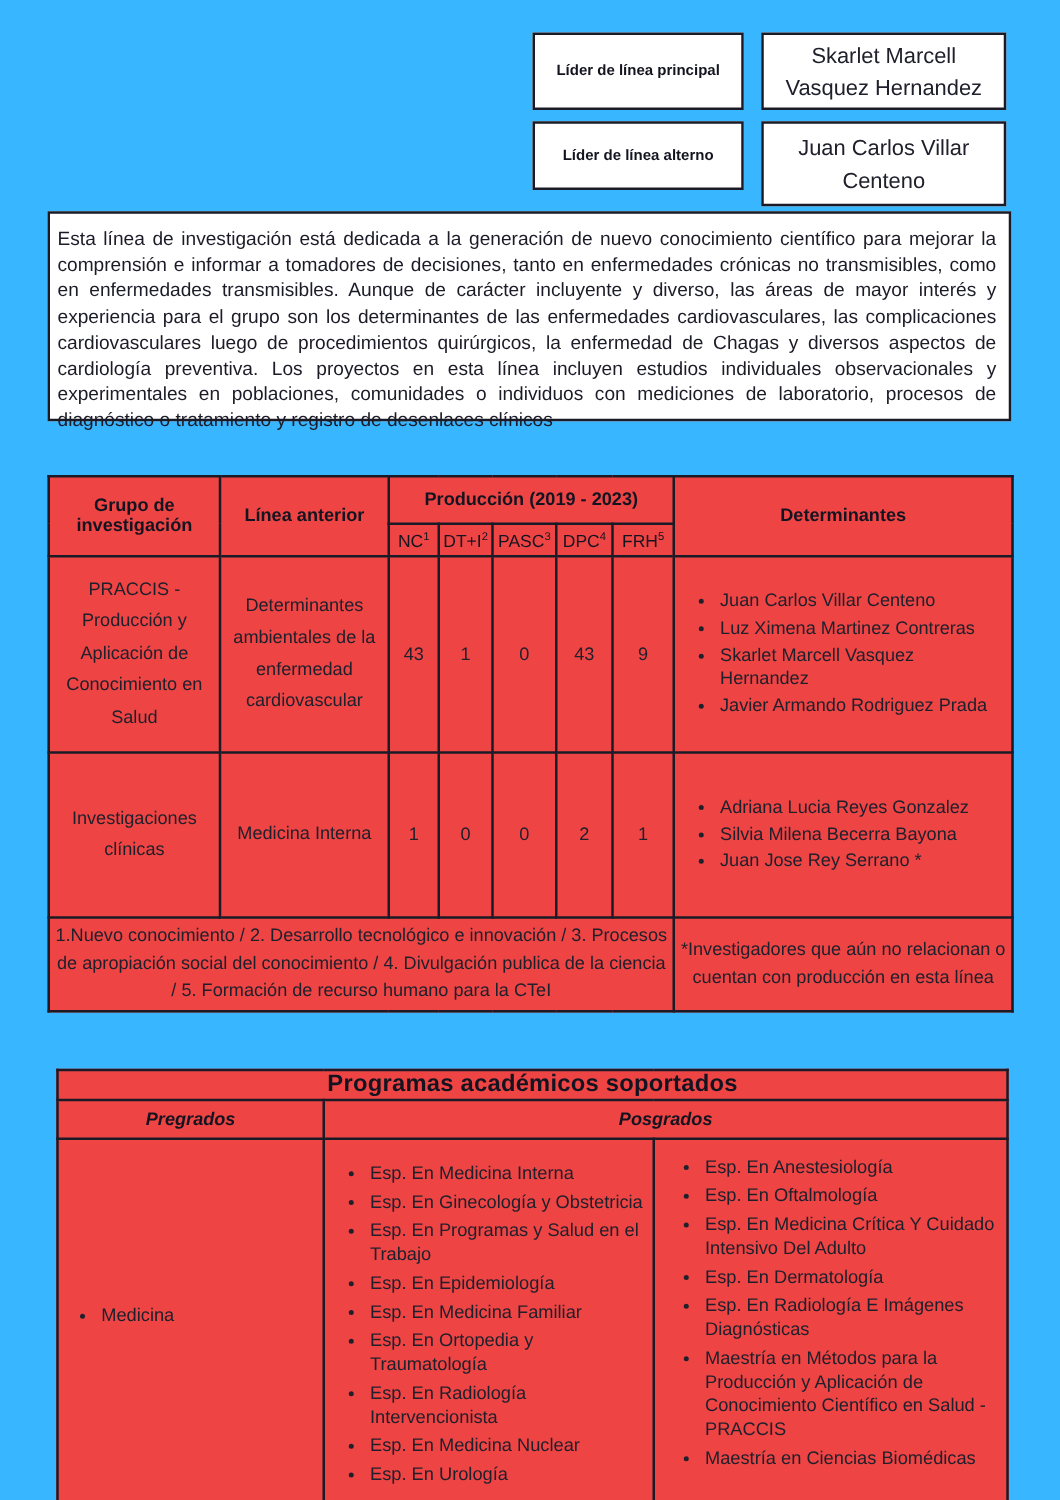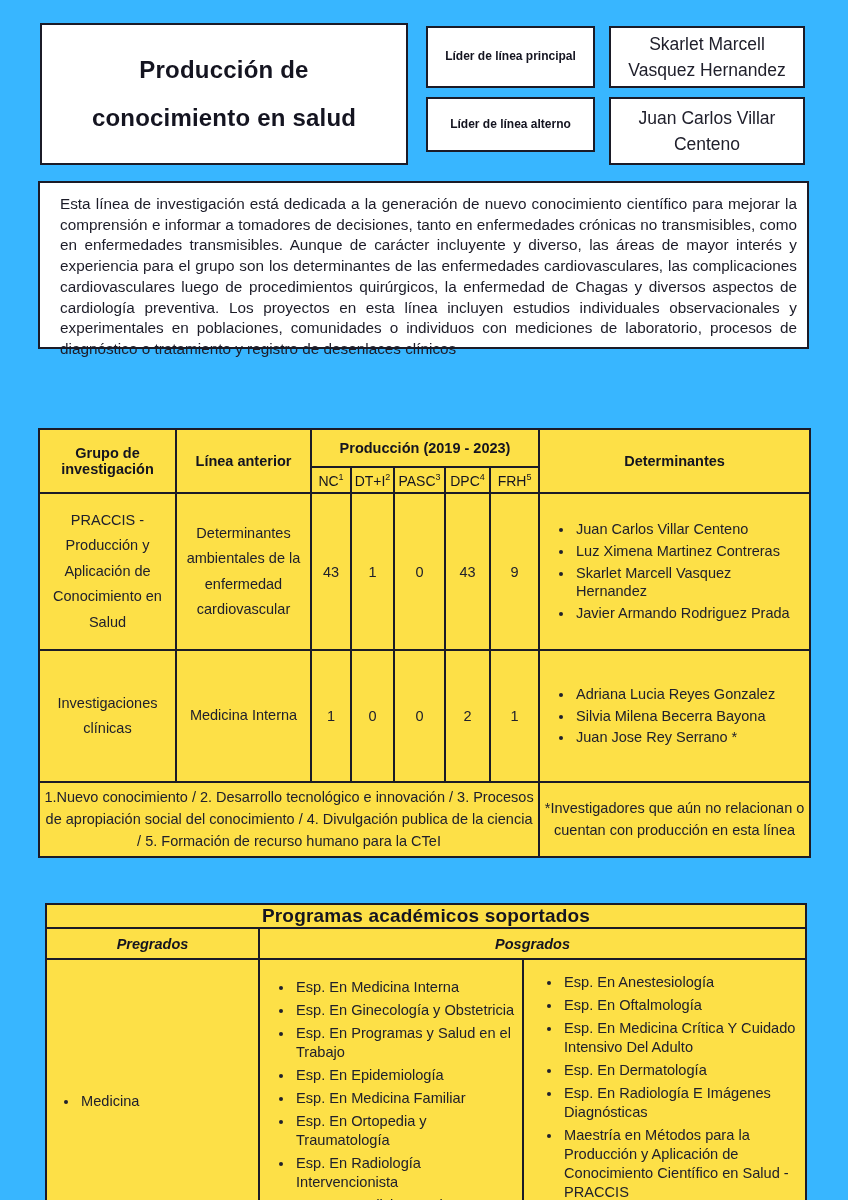--- a/index.html
+++ b/index.html
@@ -18,25 +18,25 @@
   .title-box { left:40px; top:23px; width:368px; height:142px;
     font-size:24px; font-weight:bold; line-height:2.0; padding:0 28px; letter-spacing:.2px; }
 
   .leader-label { font-size:12px; font-weight:bold; line-height:1.65; padding:0 14px; }
   .leader-value { font-size:17.5px; line-height:1.5; padding:0 10px; color:#20202c; }
   .ll1 { left:426px; top:26px;  width:169px; height:62px; }
   .lv1 { left:609px; top:26px;  width:196px; height:62px; }
   .ll2 { left:426px; top:97px;  width:169px; height:55px; }
   .lv2 { left:609px; top:97px;  width:196px; height:68px; }
 
-  .desc-box { left:38px; top:181px; width:771px; height:168px;
-    padding:11px 10px 8px 20px; font-size:15.3px; line-height:20.7px;
+  .desc-box { left:38px; top:169px; width:771px; height:168px;
+    padding:11px 10px 8px 6px; font-size:15.3px; line-height:20.7px;
     text-align:justify; color:#1c1c28; }
 
-  table { border-collapse:collapse; table-layout:fixed; background:#fde047;margin-top:48px; }
+  table { border-collapse:collapse; table-layout:fixed; background:#ef4444; }
   th, td { border:2px solid #1b1b27; overflow:hidden; }
 
   .main-table { position:absolute; left:38px; top:380px; width:771px; }
   .main-table th { font-size:14.5px; font-weight:bold; text-align:center; vertical-align:middle; padding:2px; }
   .main-table th.sub { font-weight:normal; font-size:14px; }
   .main-table th sup { font-size:9px; font-weight:normal; }
   .main-table td { font-size:14.5px; text-align:center; vertical-align:middle; padding:4px; color:#20202c; }
   .main-table .cell-multiline { line-height:1.75; padding:4px 8px; }
   .inv-cell { text-align:left; }
   .inv-cell ul, .prog-cell ul { list-style:disc; margin-left:30px; text-align:left; }
@@ -51,21 +51,20 @@
   .prog-cell li { margin-bottom:4px; line-height:1.3; padding-left:2px; }
   .pregrados-cell { vertical-align:middle; }
   .pad-t1 { padding:18px 6px 6px 4px; }
   .pad-t2 { padding:13px 6px 6px 8px; }
 </style>
 </head>
 <body>
 
 <div class="canvas">
 
-  <div class="box title-box flex-center">Producción de conocimiento en salud</div>
 
   <div class="box ll1 leader-label flex-center">Líder de línea principal</div>
   <div class="box lv1 leader-value flex-center">Skarlet Marcell Vasquez Hernandez</div>
   <div class="box ll2 leader-label flex-center">Líder de línea alterno</div>
   <div class="box lv2 leader-value flex-center">Juan Carlos Villar Centeno</div>
 
   <div class="box desc-box">Esta línea de investigación está dedicada a la generación de nuevo conocimiento científico para mejorar la comprensión e informar a tomadores de decisiones, tanto en enfermedades crónicas no transmisibles, como en enfermedades transmisibles. Aunque de carácter incluyente y diverso, las áreas de mayor interés y experiencia para el grupo son los determinantes de las enfermedades cardiovasculares, las complicaciones cardiovasculares luego de procedimientos quirúrgicos, la enfermedad de Chagas y diversos aspectos de cardiología preventiva. Los proyectos en esta línea incluyen estudios individuales observacionales y experimentales en poblaciones, comunidades o individuos con mediciones de laboratorio, procesos de diagnóstico o tratamiento y registro de desenlaces clínicos</div>
 
   <table class="main-table">
     <colgroup>

